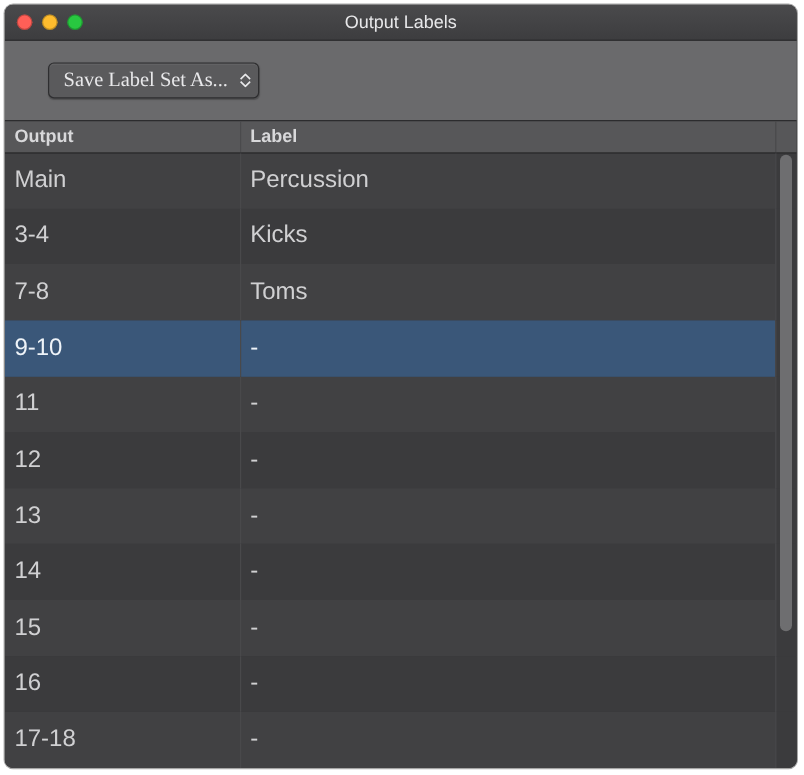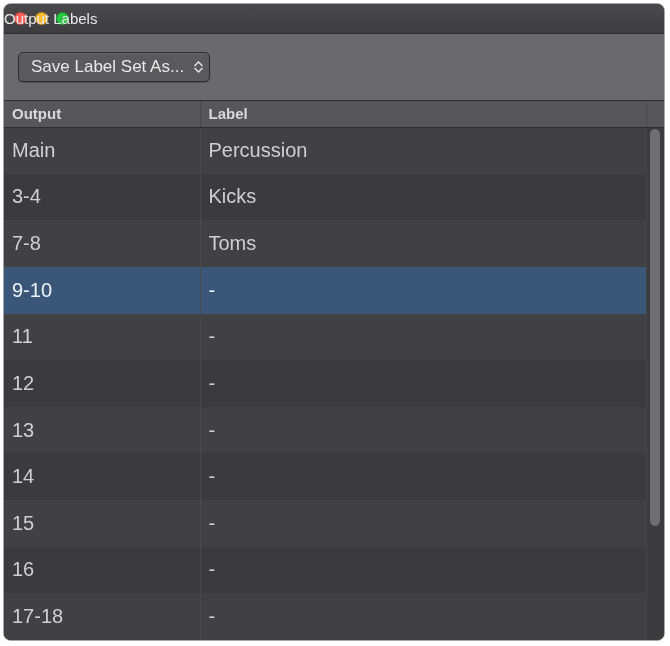--- a/index.html
+++ b/index.html
@@ -37,29 +37,31 @@
   .tl {
     width: 13px; height: 13px; border-radius: 50%;
     box-shadow: inset 0 0 0 1px rgba(0,0,0,0.25);
   }
   .tl.close { background: #ff5f57; }
   .tl.min   { background: #febc2e; }
   .tl.max   { background: #28c840; }
   .title {
     position: absolute;
     left: 0; right: 0;
+    text-align: center;
     color: #e8e8ea;
     font-size: 15px;
     font-weight: 400;
     pointer-events: none;
   }
   .toolbar {
     background: #6a6a6c;
-    padding: 18px 14px;
+    padding: 18px 36px;
     border-bottom: 1px solid #2c2c2e;
+    font-family: Liberation Serif, serif;
   }
   .popup {
     display: inline-flex;
     align-items: center;
     background: #5a5a5c;
     border: 1px solid #2e2e30;
     border-radius: 5px;
     box-shadow: 0 1px 1px rgba(0,0,0,0.25), inset 0 1px 0 rgba(255,255,255,0.07);
     height: 30px;
     padding: 0 6px 0 12px;

